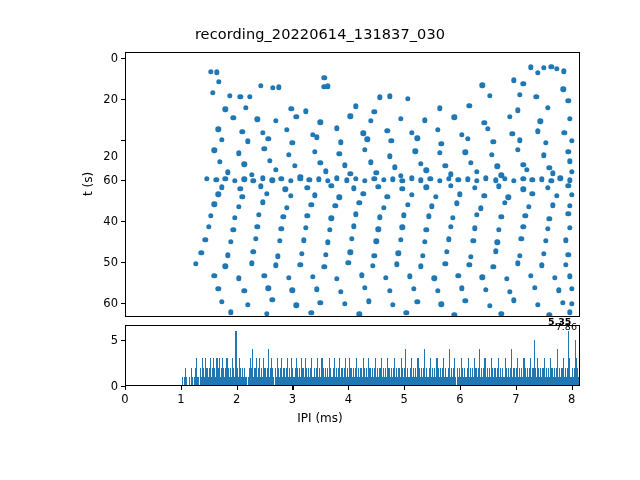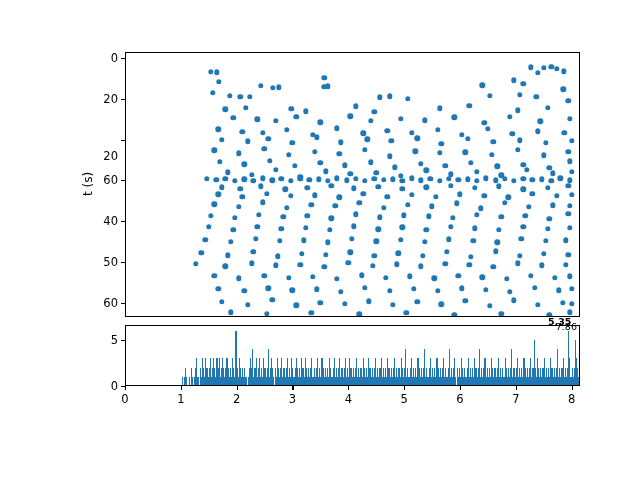--- a/index.html
+++ b/index.html
@@ -40,20 +40,21 @@
           font-size:12px;color:#000;}
   
   .annot{position:absolute;font-size:9.5px;color:#000;white-space:nowrap;}
   .annot.bold{font-weight:bold;}
 </style>
 </head>
 <body>
 
 <div id="fig">
 
+  <div id="title">recording_20220614_131837_030</div>
 
   <div class="panel" id="scatter-panel">
     <div class="plot-area" id="scatter-area">
         <div class="pt" style="left: 84.8589px; top: 18.7538px;"></div>
         <div class="pt" style="left: 91px; top: 19.1615px;"></div>
         <div class="pt" style="left: 92.6748px; top: 28.5385px;"></div>
         <div class="pt" style="left: 86.5337px; top: 39.9538px;"></div>
         <div class="pt" style="left: 198.19px; top: 24.8692px;"></div>
         <div class="pt" style="left: 404.755px; top: 14.2692px;"></div>
         <div class="pt" style="left: 417.595px; top: 14.6769px;"></div>
@@ -759,20 +760,21 @@
         <div class="bar" style="left: 447.742px; width: 1.11656px; height: 18.4848px;"></div>
         <div class="bar" style="left: 448.859px; width: 1.11656px; height: 46.2121px;"></div>
         <div class="bar" style="left: 449.975px; width: 1.11656px; height: 27.7273px;"></div>
         <div class="bar" style="left: 451.092px; width: 1.11656px; height: 18.4848px;"></div>
         <div class="bar" style="left: 452.209px; width: 1.11656px; height: 9.24242px;"></div>
       </div>
   </div>
   <div id="hist-baseline"></div>
   <div id="hist-axis-decor"></div>
 
+  <div id="xlabel">IPI (ms)</div>
 
 <div class="annot bold" style="left: 547.994px; top: 315.848px;">5.35</div>
     <div class="annot" style="left: 555.81px; top: 321.394px;">7.86</div>
     <div class="tick tick-y" style="left: 121.4px; top: 58.1154px;"></div>
     <div class="ticklabel ticklabel-y" style="left: 118px; top: 58.1154px;">0</div>
     <div class="tick tick-y" style="left: 121.4px; top: 98.8846px;"></div>
     <div class="ticklabel ticklabel-y" style="left: 118px; top: 98.8846px;">20</div>
     <div class="tick tick-y" style="left: 121.4px; top: 139.654px;"></div>
     <div class="ticklabel ticklabel-y" style="left: 118px; top: 139.654px; margin-top: 16px;">20</div>
     <div class="tick tick-y" style="left: 121.4px; top: 180.423px;"></div>

